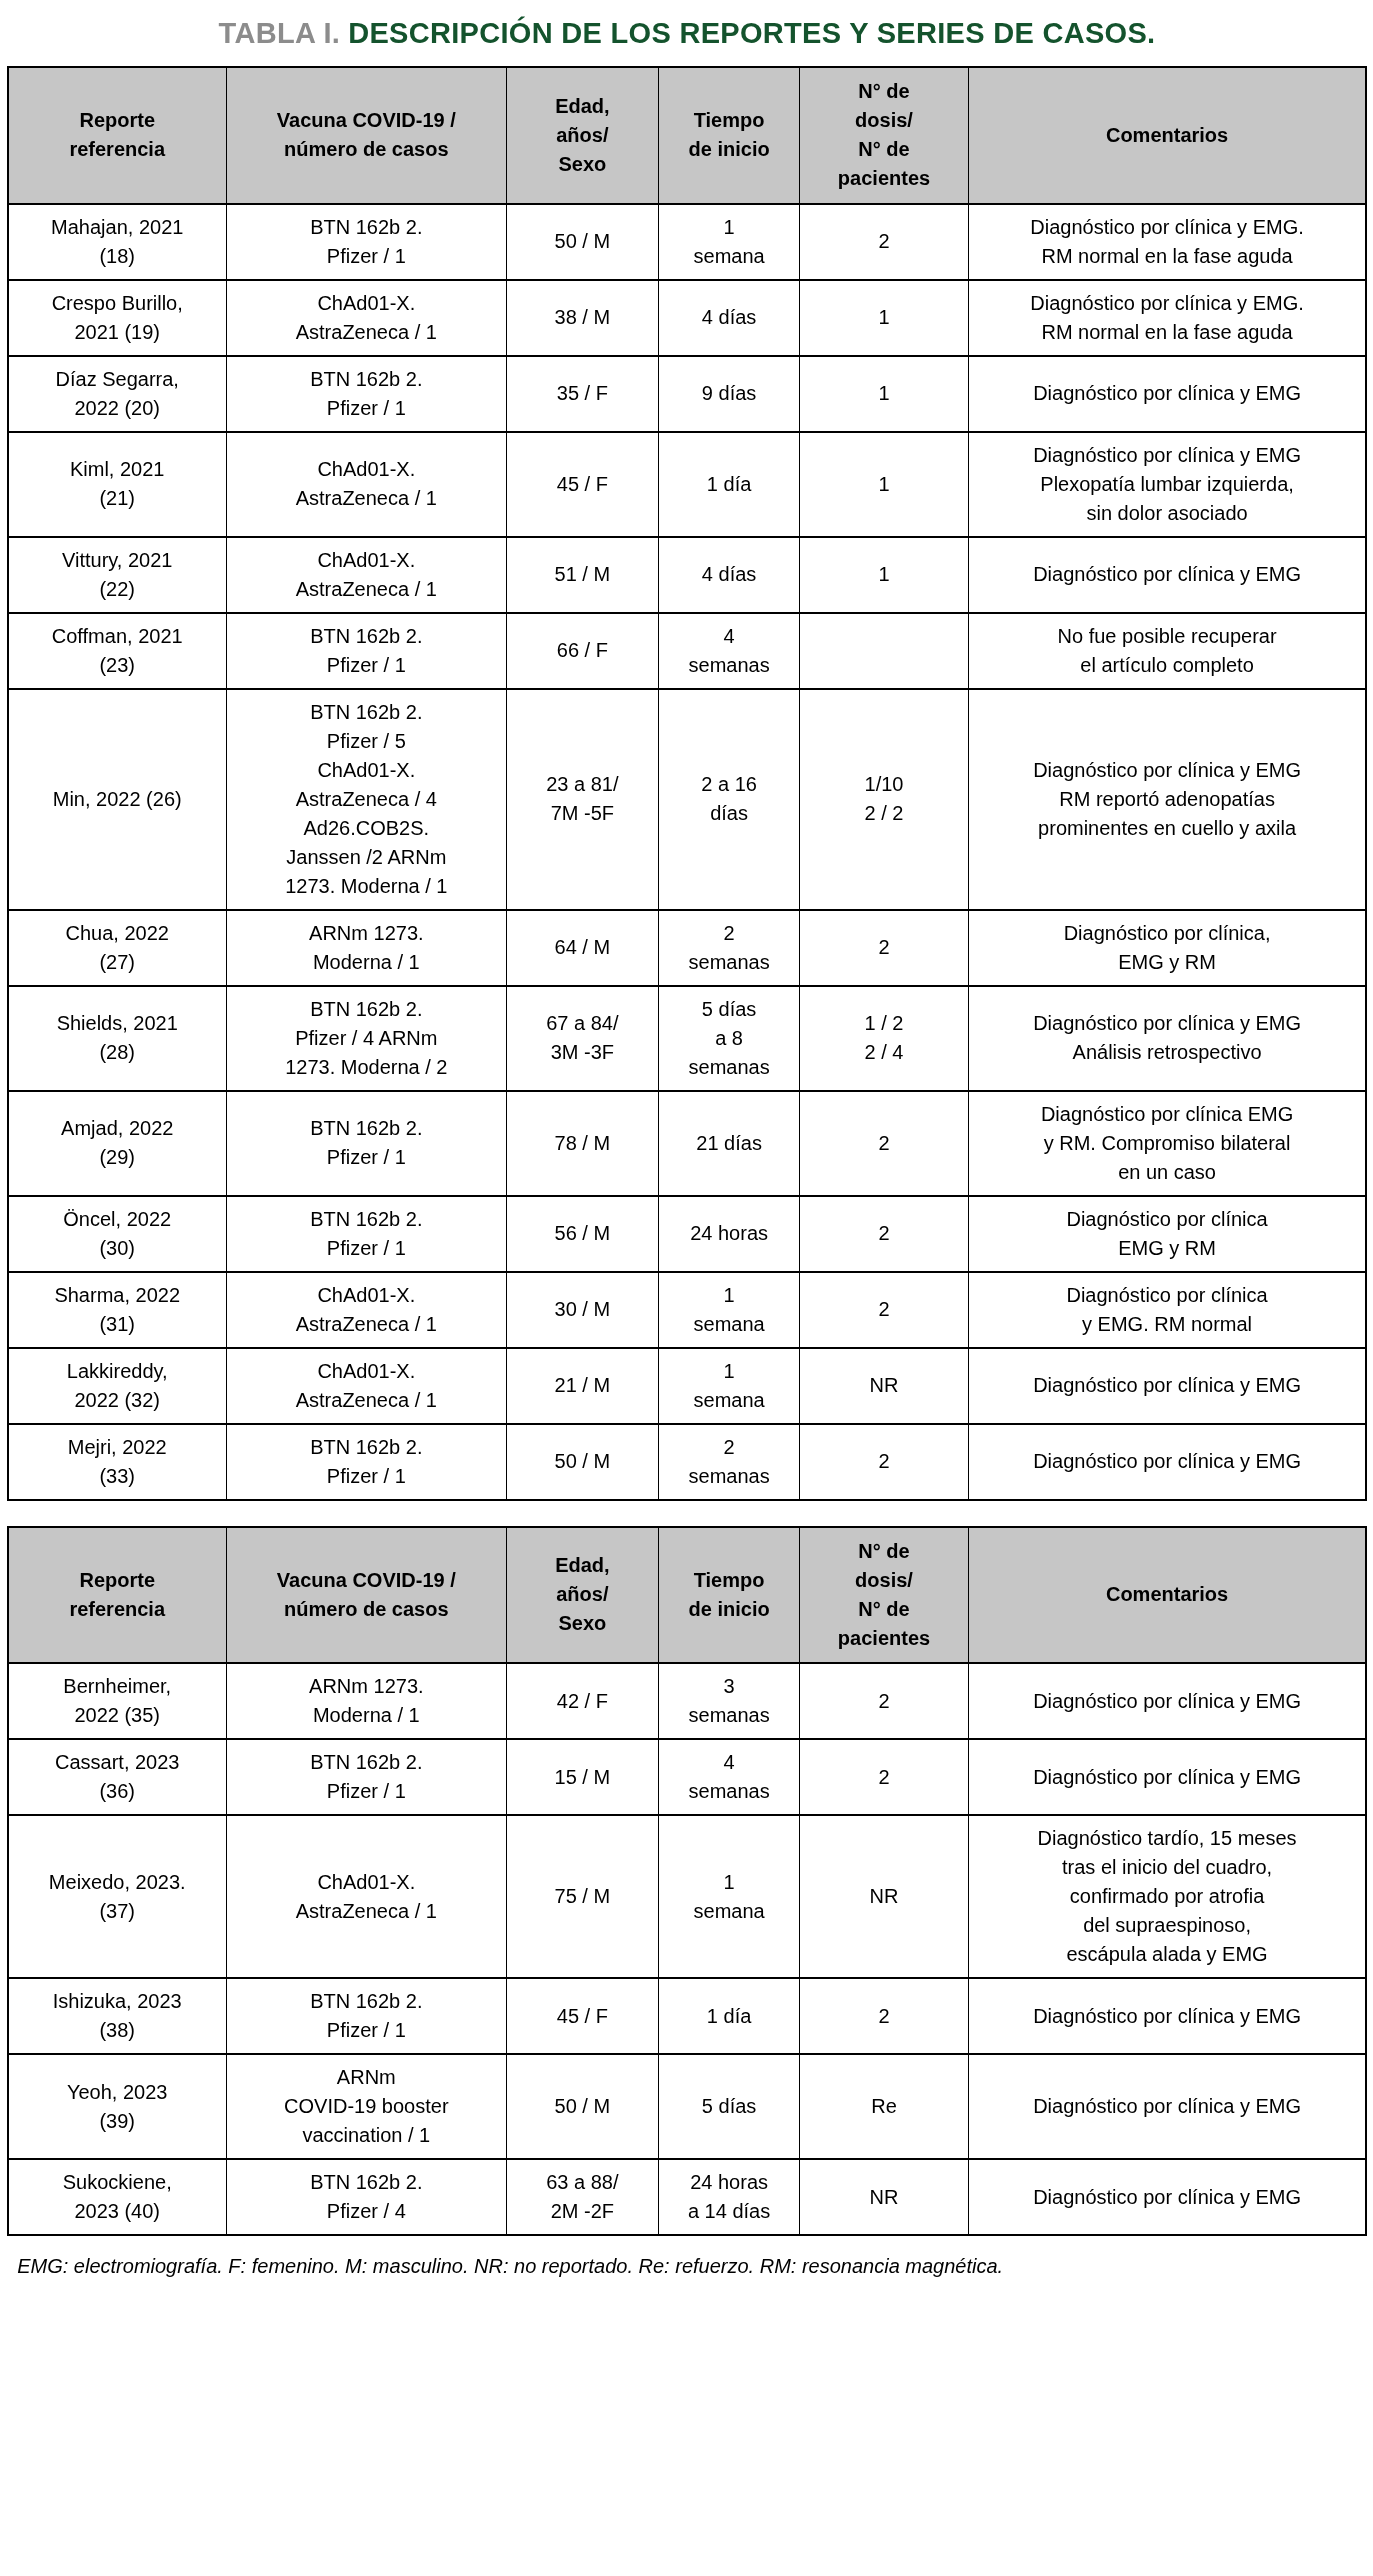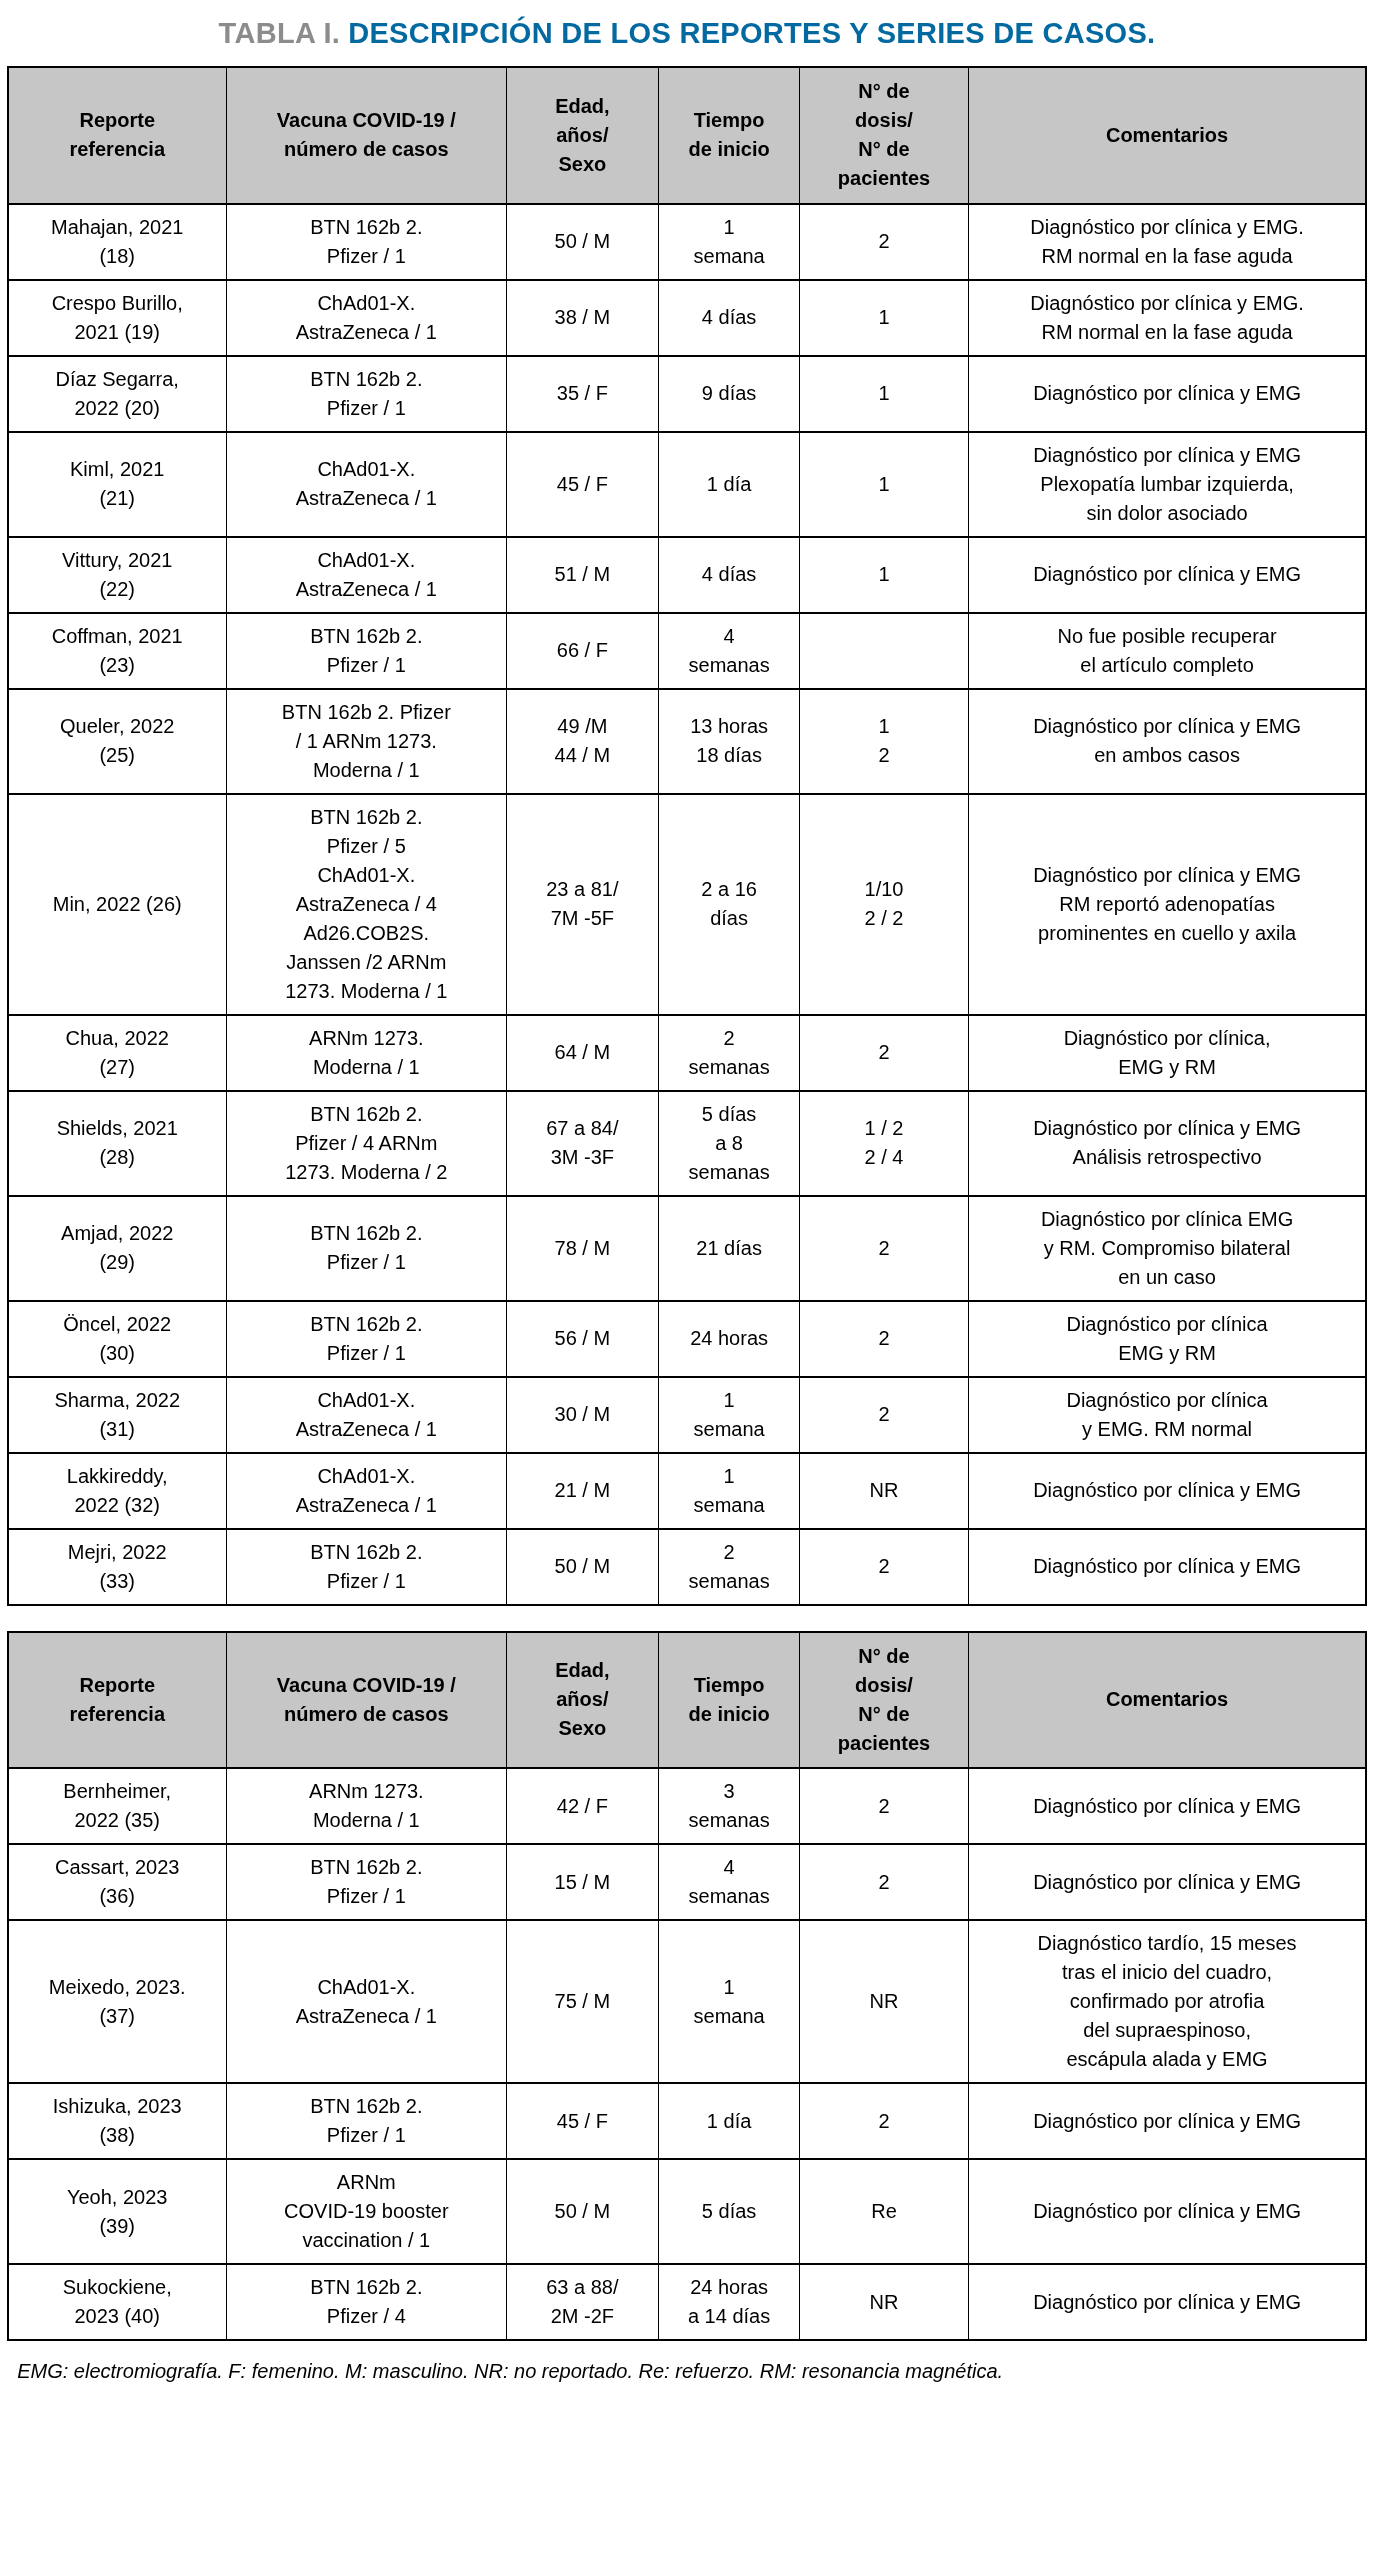--- a/index.html
+++ b/index.html
@@ -12,21 +12,21 @@
   .page { padding: 17px 6.6px 30px 6.6px; }
 
   .title {
     text-align: center;
     font-size: 29px;
     font-weight: 700;
     margin: 0 0 16px 0;
     letter-spacing: 0.3px;
   }
   .title-label { color: var(--title-label, #8c8c8c); margin-right: 8px; }
-  .title-text  { color: #0369a1; }
+  .title-text  { color: #14532d; }
 
   table.cases {
     width: 100%;
     border-collapse: collapse;
     table-layout: fixed;
     border: 2.6px solid var(--border, #000);
   }
   table.cases.part2 { margin-top: 25px; }
 
   th, td {
@@ -155,35 +155,20 @@
           <td>Coffman, 2021
 (23)</td>
           <td>BTN 162b 2.
 Pfizer / 1</td>
           <td>66 / F</td>
           <td>4
 semanas</td>
           <td></td>
           <td>No fue posible recuperar
 el artículo completo</td>
-        </tr>
-        <tr>
-          <td>Queler, 2022
-(25)</td>
-          <td>BTN 162b 2. Pfizer
-/ 1 ARNm 1273.
-Moderna / 1</td>
-          <td>49 /M
-44 / M</td>
-          <td>13 horas
-18 días</td>
-          <td>1
-2</td>
-          <td>Diagnóstico por clínica y EMG
-en ambos casos</td>
         </tr>
         <tr>
           <td>Min, 2022 (26)</td>
           <td>BTN 162b 2.
 Pfizer / 5
 ChAd01-X.
 AstraZeneca / 4
 Ad26.COB2S.
 Janssen /2 ARNm
 1273. Moderna / 1</td>

